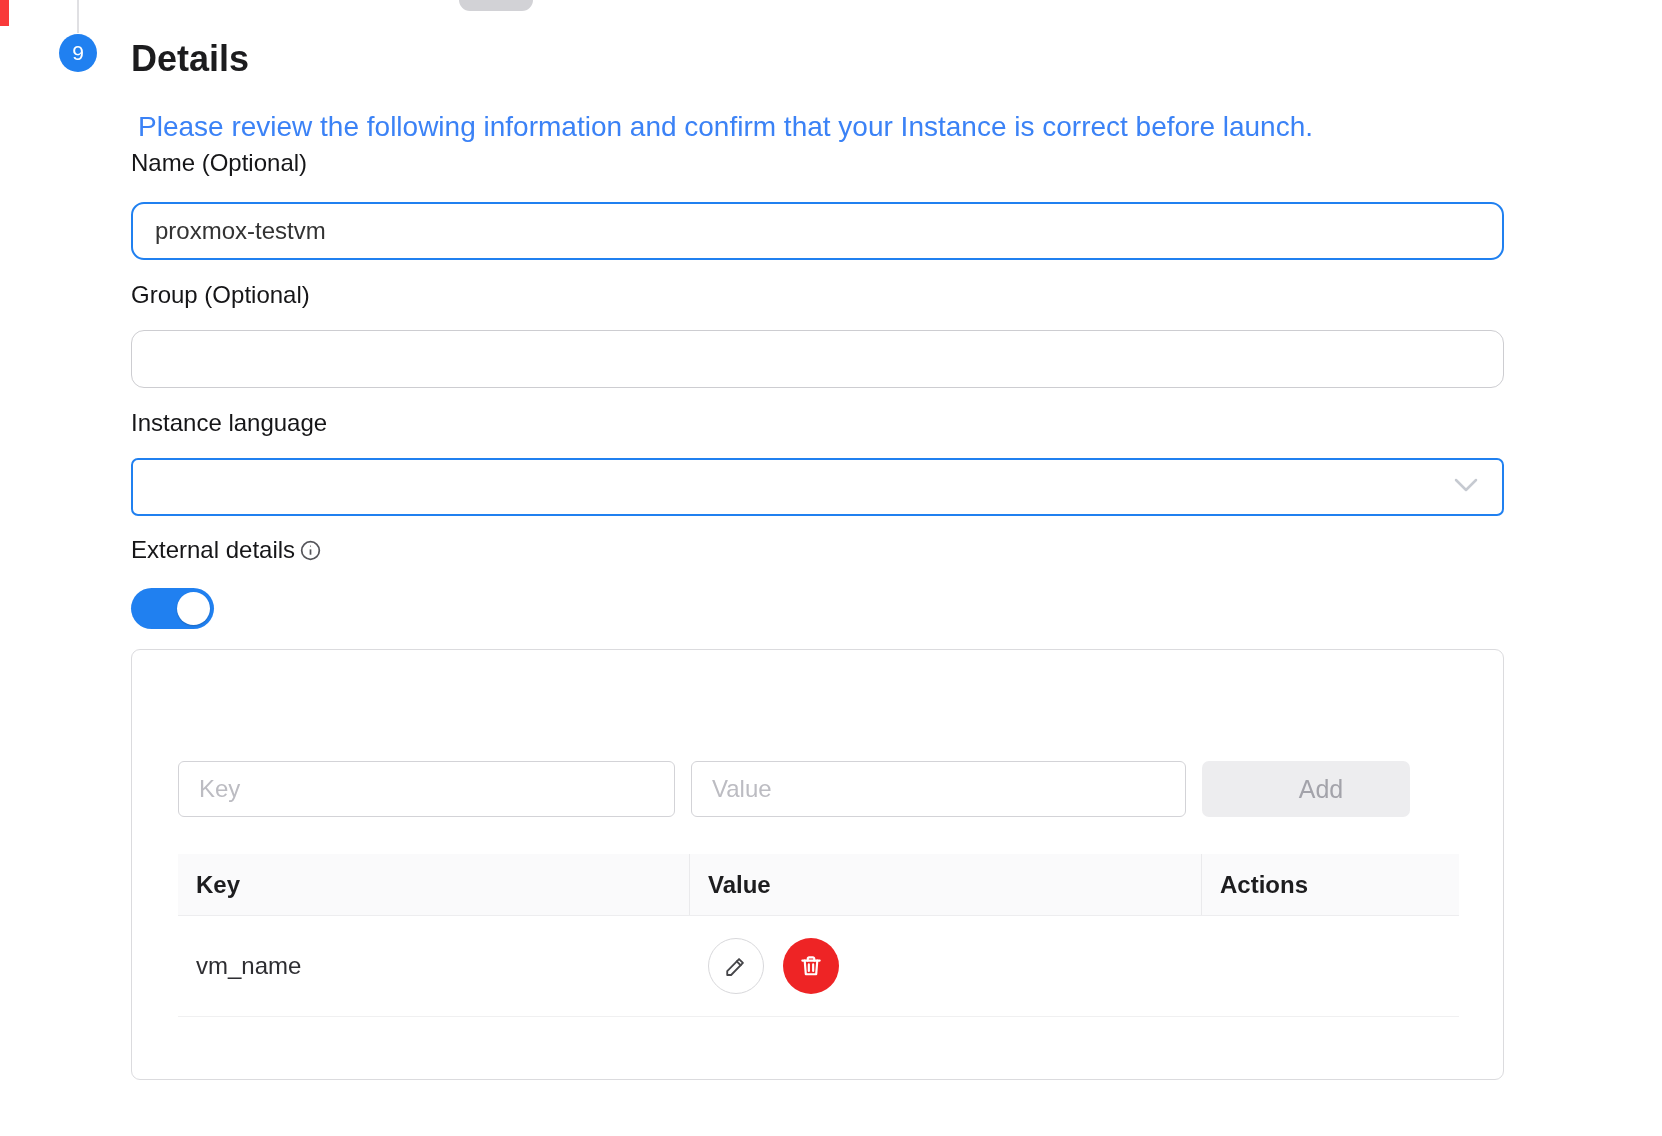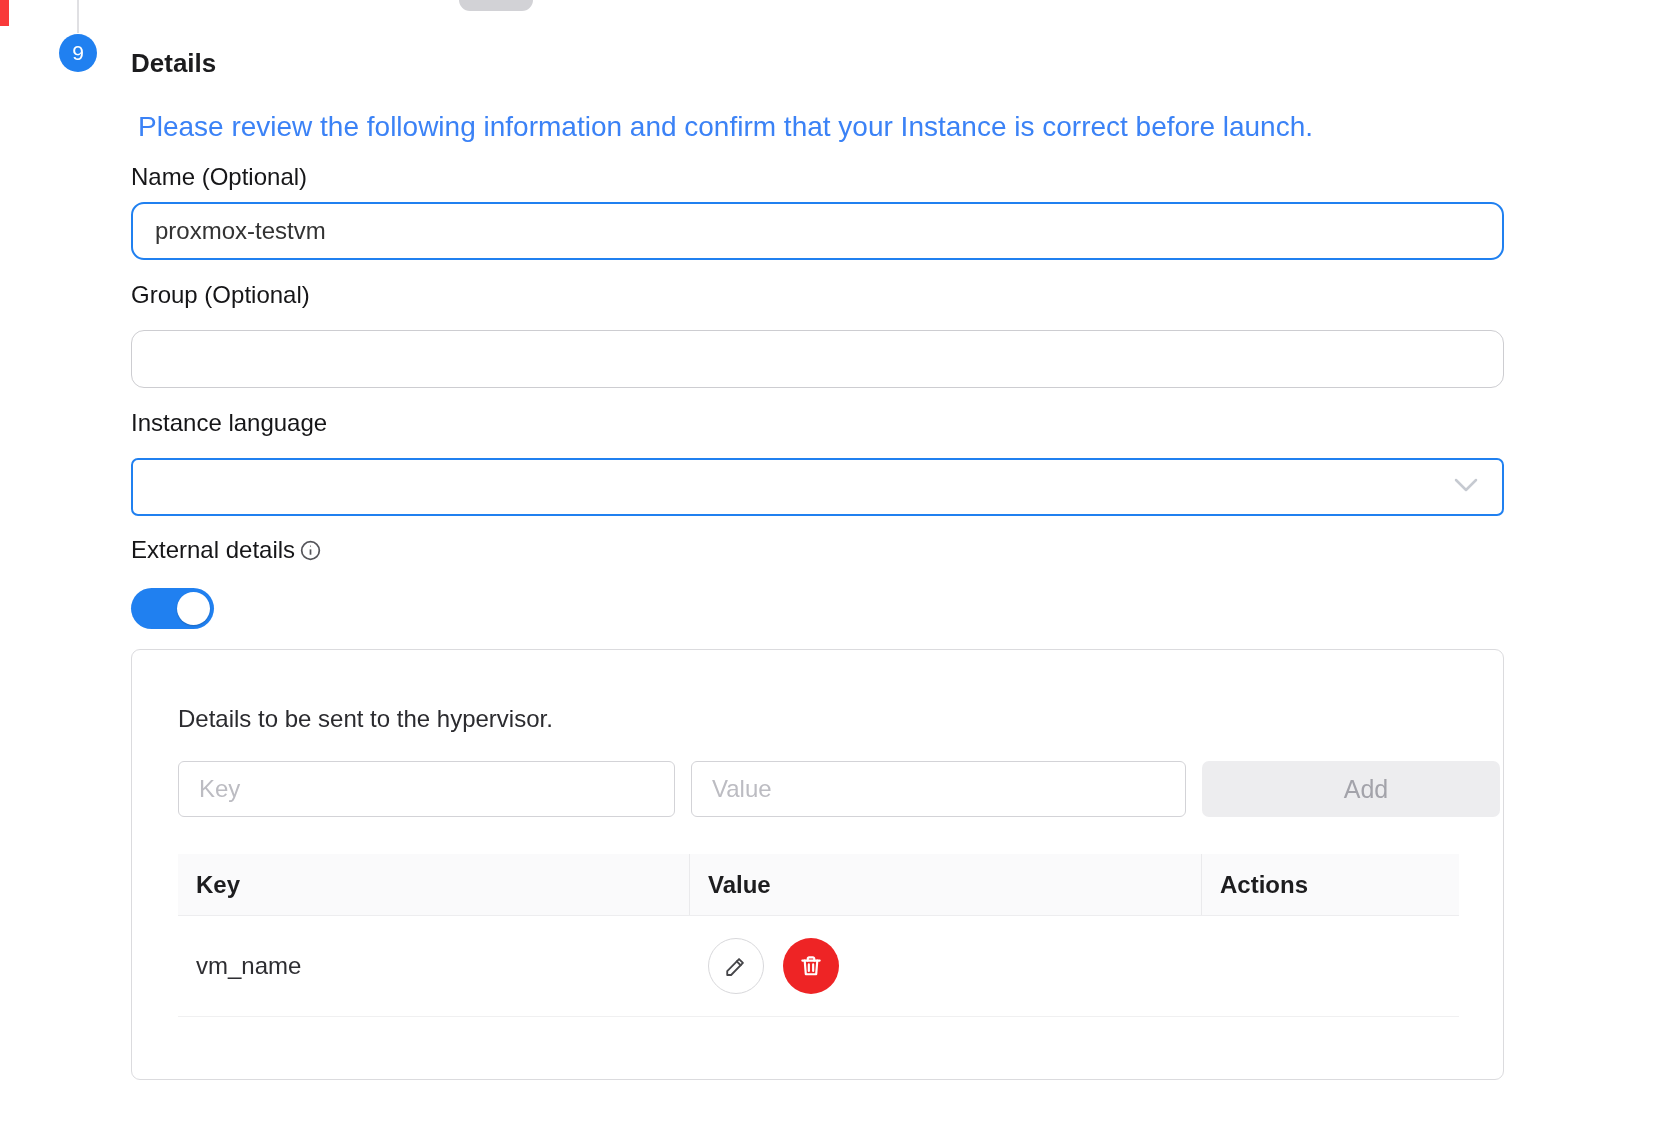--- a/index.html
+++ b/index.html
@@ -12,26 +12,26 @@
 
   
   .corner-mark { position:absolute; left:0; top:0; width:9px; height:26px; background:#f93a3a; }
   .connector   { position:absolute; left:77px; top:0; width:2px; height:33px; background:#e0e0e3; }
   .partial-toggle { position:absolute; left:459px; top:0; width:74px; height:11px;
     background:#d2d2d6; border-radius:0 0 16px 16px; }
 
   
   .step-badge { position:absolute; left:59px; top:34px; width:38px; height:38px; border-radius:50%;
     background:var(--primary); color:#fff; font-size:21px; display:flex; align-items:center; justify-content:center; }
-  .step-title { position:absolute; left:131px; top:48px; font-size:26px; font-weight:700; color:#1c1c1e; }
+  .step-title { position:absolute; left:131px; top:38px; font-size:36px; font-weight:700; color:#1c1c1e; }
 
   .intro { position:absolute; left:138px; top:111px; font-size:28px; color:#3b82f6; white-space:nowrap; }
 
   .field-label { position:absolute; left:131px; font-size:24px; color:#161618; }
-  .label-name     { top:163px; }
+  .label-name     { top:149px; }
   .label-group    { top:281px; }
   .label-keyboard { top:409px; }
 
   .text-input {
     position:absolute; left:131px; width:1373px; height:58px; border-radius:13px;
     font-family:inherit; font-size:24px; color:#333; padding:0 22px; outline:none; background:#fff;
   }
   .text-input::placeholder { color:#b8b8bf; }
   .input-focused { border:2px solid var(--primary); }
   .input-normal  { border:1px solid #cdcdd1; }
@@ -57,21 +57,21 @@
     border:1px solid #dbdbde; border-radius:9px; background:#fff; }
   .panel-desc { position:absolute; left:46px; top:55px; font-size:24px; color:#2b2b2f; }
 
   .kv-input {
     position:absolute; top:111px; height:56px; border:1px solid #d3d3d7; border-radius:6px;
     font-family:inherit; font-size:24px; color:#333; padding:0 20px; outline:none; background:#fff;
   }
   .kv-input::placeholder { color:#bcbcc2; }
   .key-input   { left:46px;  width:497px; }
   .value-input { left:559px; width:495px; }
-  .add-btn { position:absolute; left:1070px; top:111px; width:298px; height:56px;
+  .add-btn { position:absolute; left:1070px; top:111px; width:208px; height:56px;
     background:#ededef; border:none; border-radius:7px; color:#a3a3aa; font-size:25px;
     font-family:inherit; cursor:pointer;padding-left:36px; }
 
   .table { position:absolute; left:46px; top:204px; width:1281px; }
   .thead { display:grid; grid-template-columns:511px 512px 258px; background:#fafafb;
     height:62px; border-bottom:1px solid #ededef; font-weight:700; font-size:24px; color:#1d1d1f; }
   .thead .cell { display:flex; align-items:center; padding-left:18px; height:100%; }
   .thead .cell + .cell { border-left:1px solid #eaeaec; }
   .trow { display:grid; grid-template-columns:511px 512px 258px; height:101px;
     border-bottom:1px solid #f0f0f1; font-size:24px; color:#2e2e32; }
@@ -123,21 +123,20 @@
         <circle cx="12" cy="7.4" r="0.6" fill="#55555a" stroke="none"></circle>
       </svg>
     </span>
   </div>
 
   <div class="toggle">
     <span class="knob"></span>
   </div>
 
   <div class="panel">
-    <div class="panel-desc">Details to be sent to the hypervisor.</div>
 
     <input class="kv-input key-input" type="text" placeholder="Key" style="">
     <input class="kv-input value-input" type="text" placeholder="Value" style="">
     <button class="add-btn">Add</button>
 
     <div class="table">
       <div class="thead">
         <div class="cell">Key</div>
         <div class="cell">Value</div>
         <div class="cell">Actions</div>

